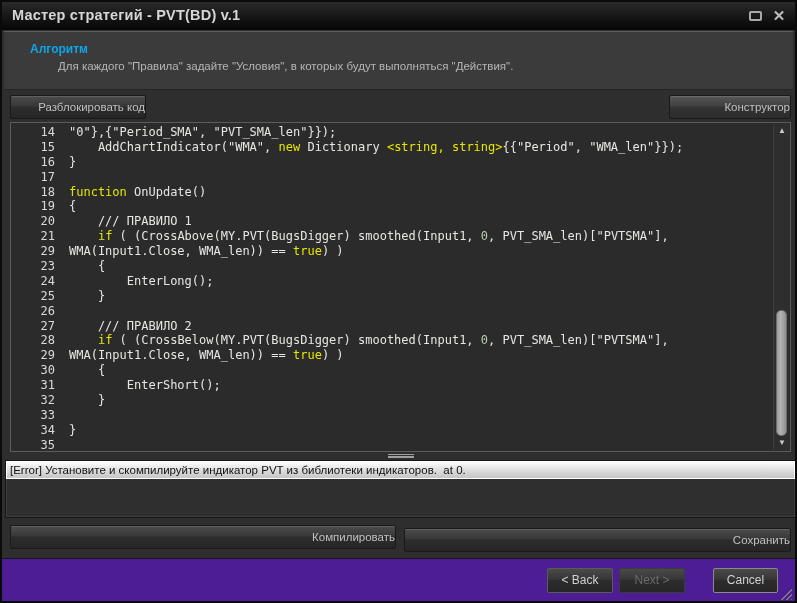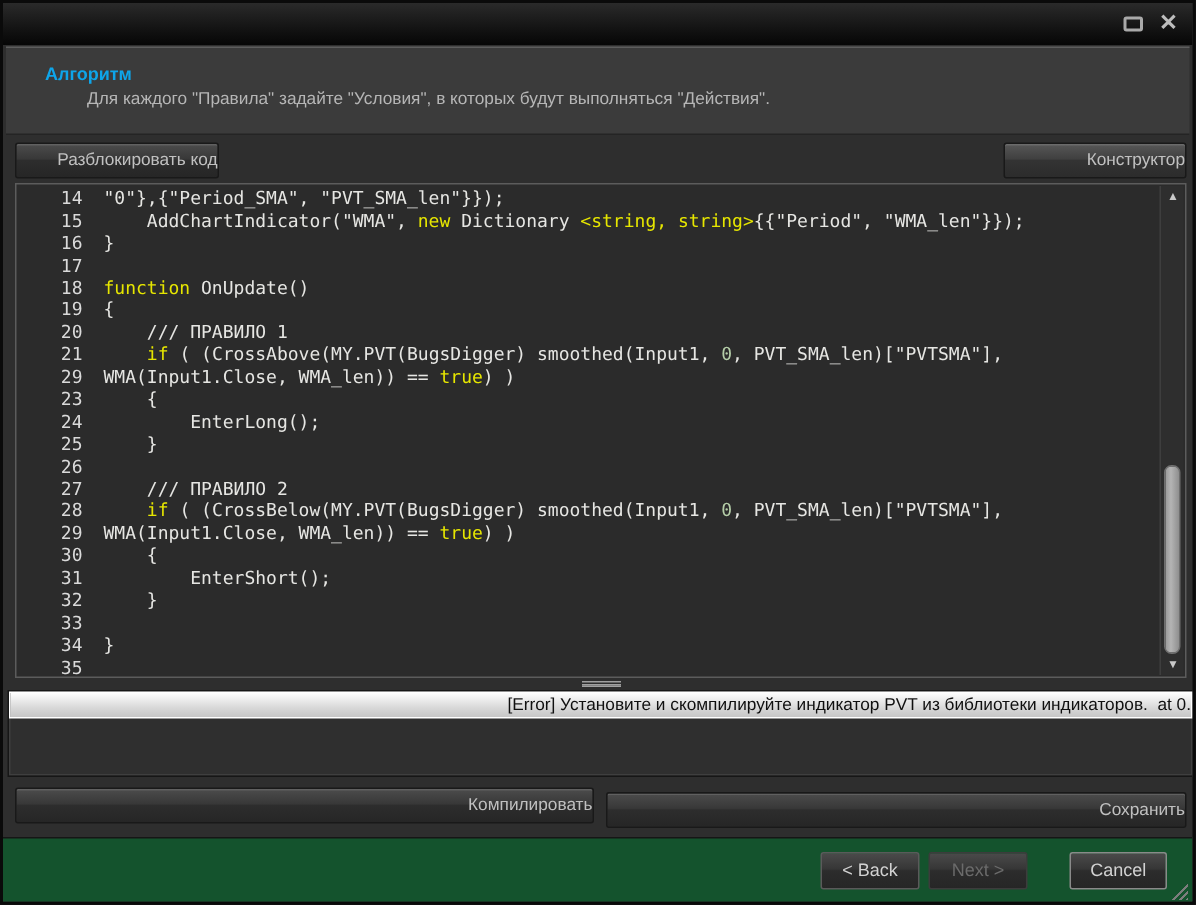--- a/index.html
+++ b/index.html
@@ -65,49 +65,50 @@
   
   .splitter{ position:absolute; left:8px; top:450px; width:781px; height:8px; cursor:row-resize; }
   .grip{ position:absolute; left:50%; top:2px; width:26px; margin-left:-13px;
     border-top:1px solid #a0a0a0; border-bottom:1px solid #a0a0a0; height:4px; }
   .grip:before{ content:""; position:absolute; left:0; right:0; top:1px; border-top:1px solid #a0a0a0; }
 
   
   .error-panel{ position:absolute; left:3px; top:458px; width:791px; height:58px;
     background:#2f2f2f; border:1px solid #161616; box-shadow:0 0 0 1px #3f3f3f inset; }
   .error-row{ height:18px; line-height:17px; font-size:11.5px; color:#101010;
-    padding-left:3px; cursor:pointer;text-align:right; }
+    padding-left:3px; cursor:pointer; }
   .error-row span{ white-space:pre; }
   .error-row.selected{ background:linear-gradient(#fdfdfd,#d9d9d9 60%,#c6c6c6);
     border:1px solid #ffffff; }
 
   
   .btn-compile{ left:8px; top:523px; width:386px; }
   .btn-save{ left:402px; top:526px; width:387px; }
 
   
   .footer{ position:absolute; left:0; right:0; top:556px; height:45px;
-    background:#14532d; border-top:1px solid #161616;padding-left:16px; }
+    background:#4c1d95; border-top:1px solid #161616;padding-left:16px; }
   .fbtn{ position:absolute; top:9px; height:25px; border:1px solid #5a5a5a; border-radius:2px;
     background:linear-gradient(#4a4a4a,#363636 45%,#2c2c2c 50%,#262626);
     color:#d2d2d2; font-size:12px; text-align:center; line-height:23px; cursor:pointer; }
   .fbtn-back{ left:545px; width:66px; }
   .fbtn-next{ left:617px; width:66px; color:#6b6b6b; border-color:#3c3c3c; }
   .fbtn-cancel{ left:711px; width:65px; border-color:#8a8a8a;text-align:center; }
 
   .resize-grip{ position:absolute; right:3px; bottom:3px; width:12px; height:12px;
     background:repeating-linear-gradient(135deg, transparent 0 2px, #7d7d7d 2px 3.5px);
     clip-path:polygon(100% 0, 100% 100%, 0 100%); cursor:nwse-resize; }
 </style>
 </head>
 <body>
 
 <div class="window">
 
   <div class="titlebar">
+    <span class="title">Мастер стратегий - PVT(BD) v.1</span>
     <span class="win-btn btn-max">
         <span class="box"></span>
       </span>
     <span class="win-btn btn-close">✕</span>
   </div>
 
   <div class="header">
     <div class="h-title">Алгоритм</div>
     <div class="h-desc">Для каждого "Правила" задайте "Условия", в которых будут выполняться "Действия".</div>
   </div>

